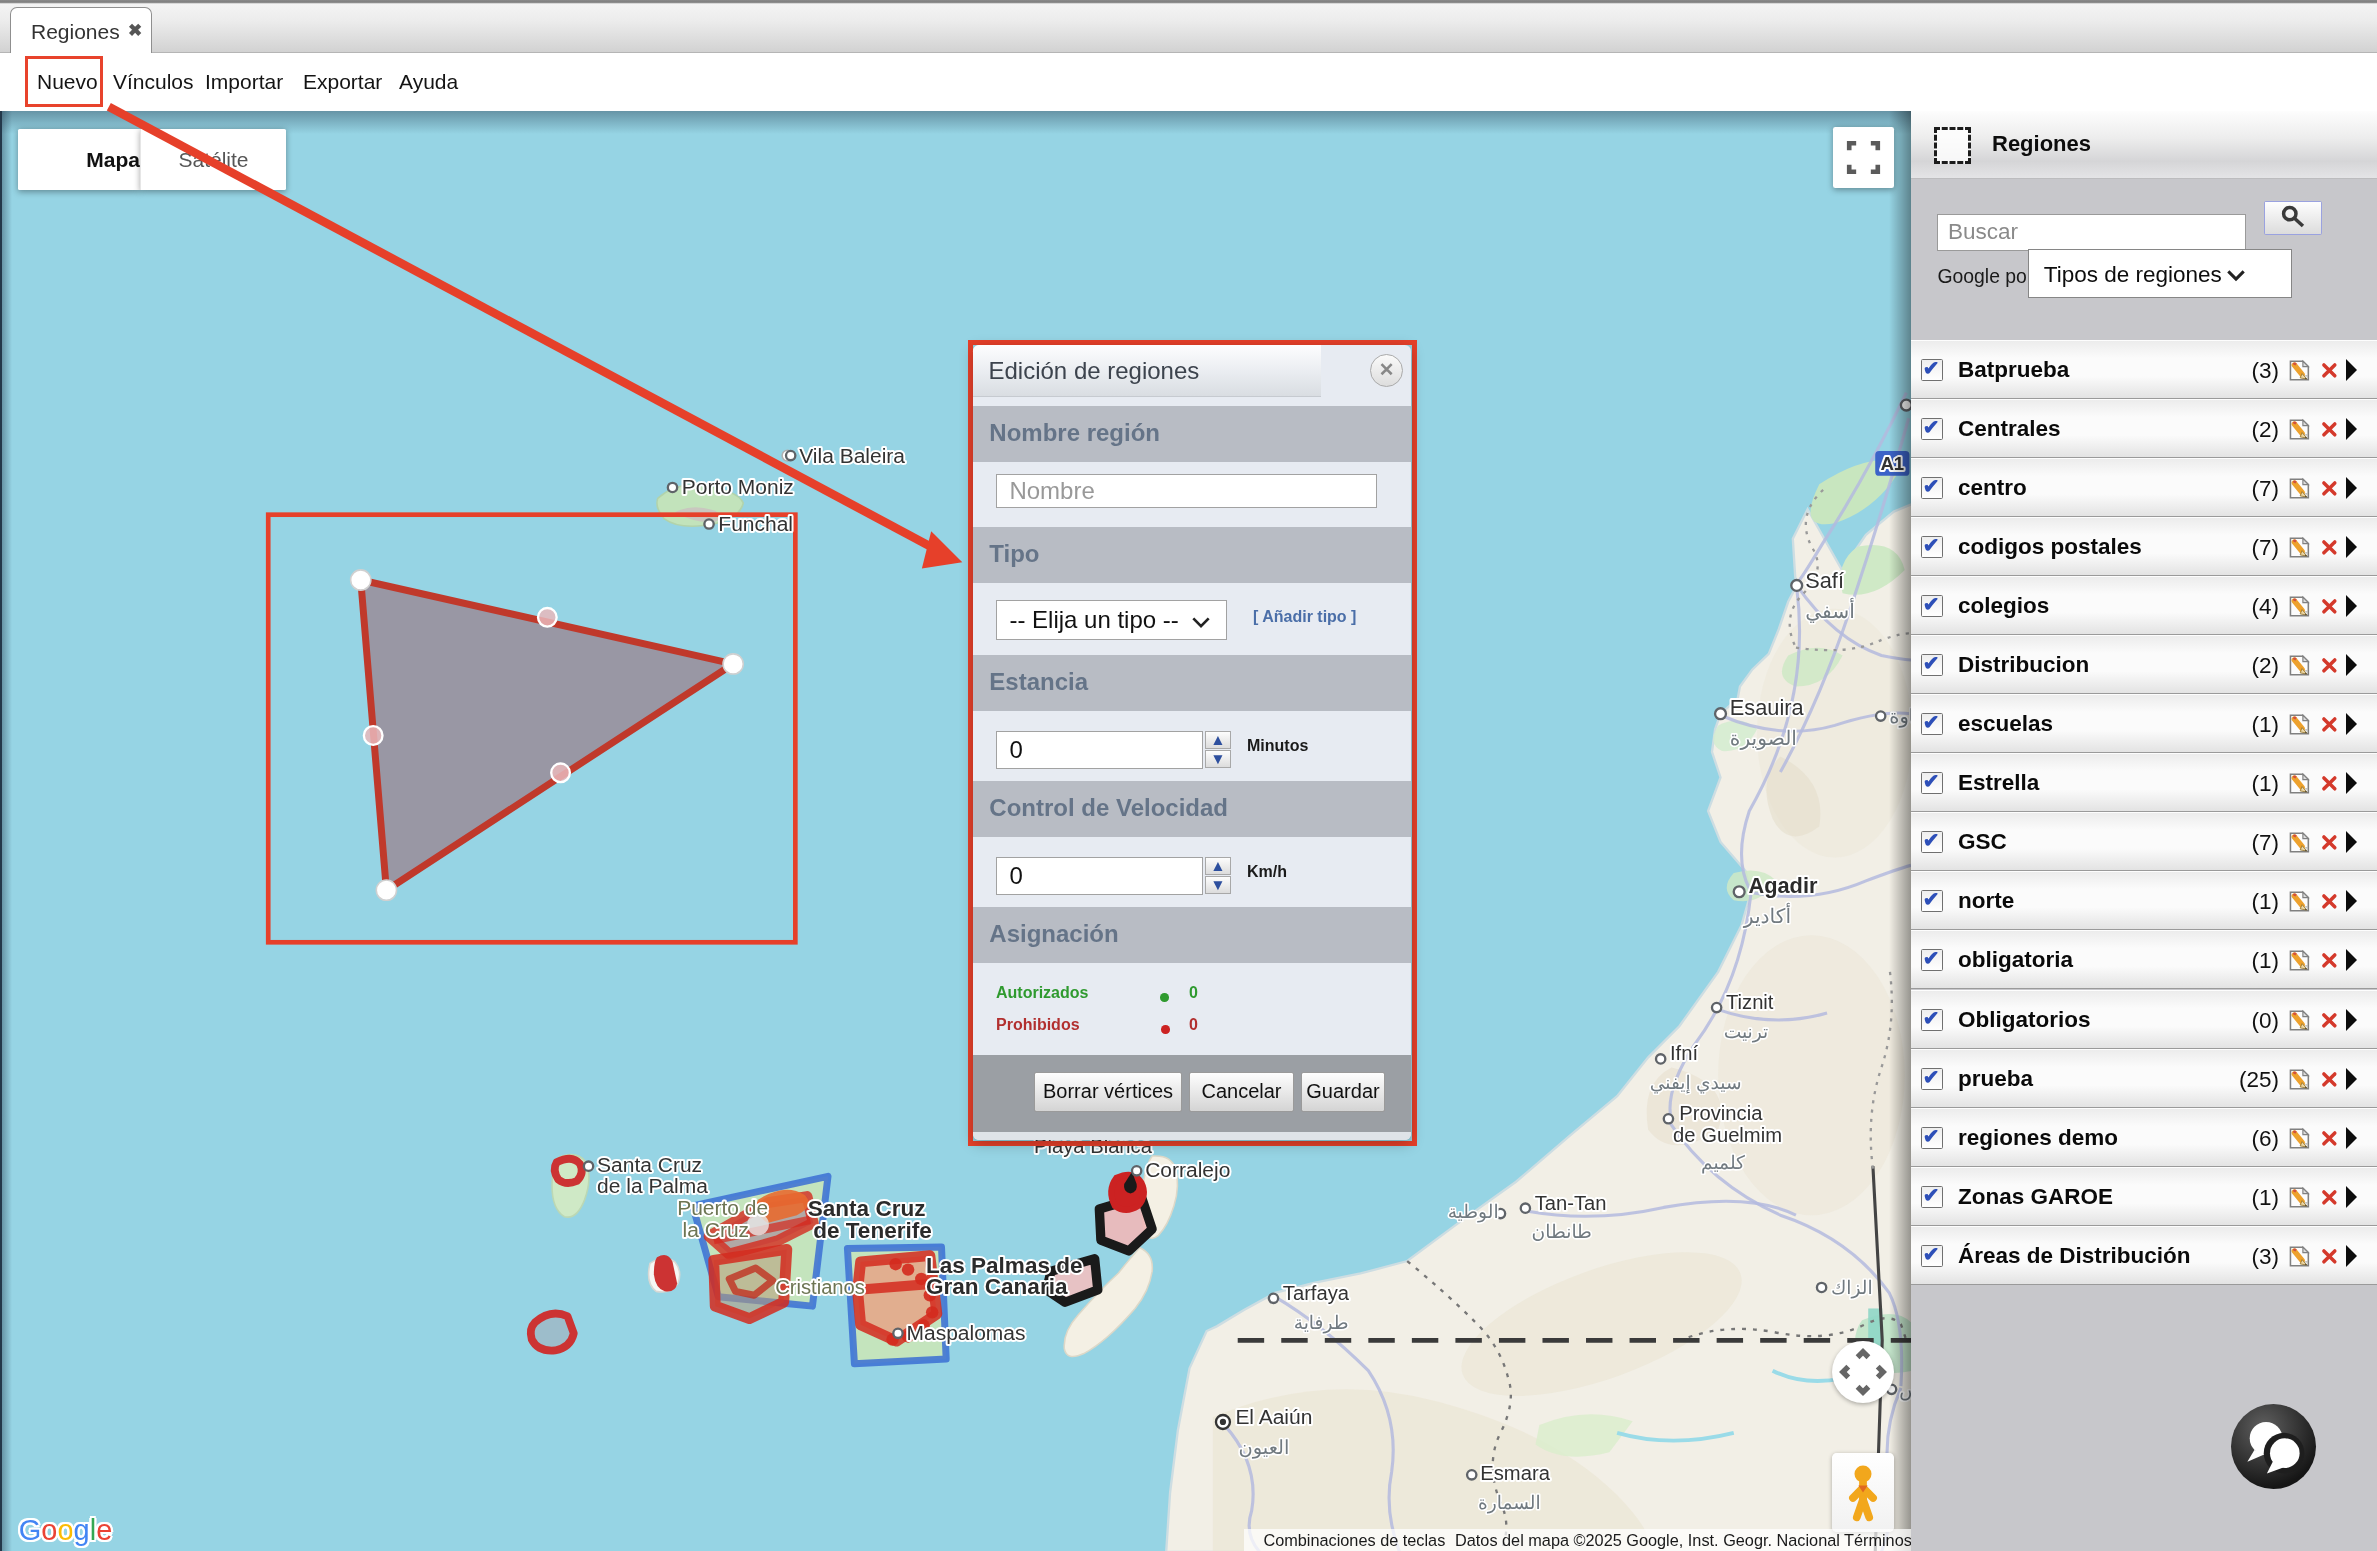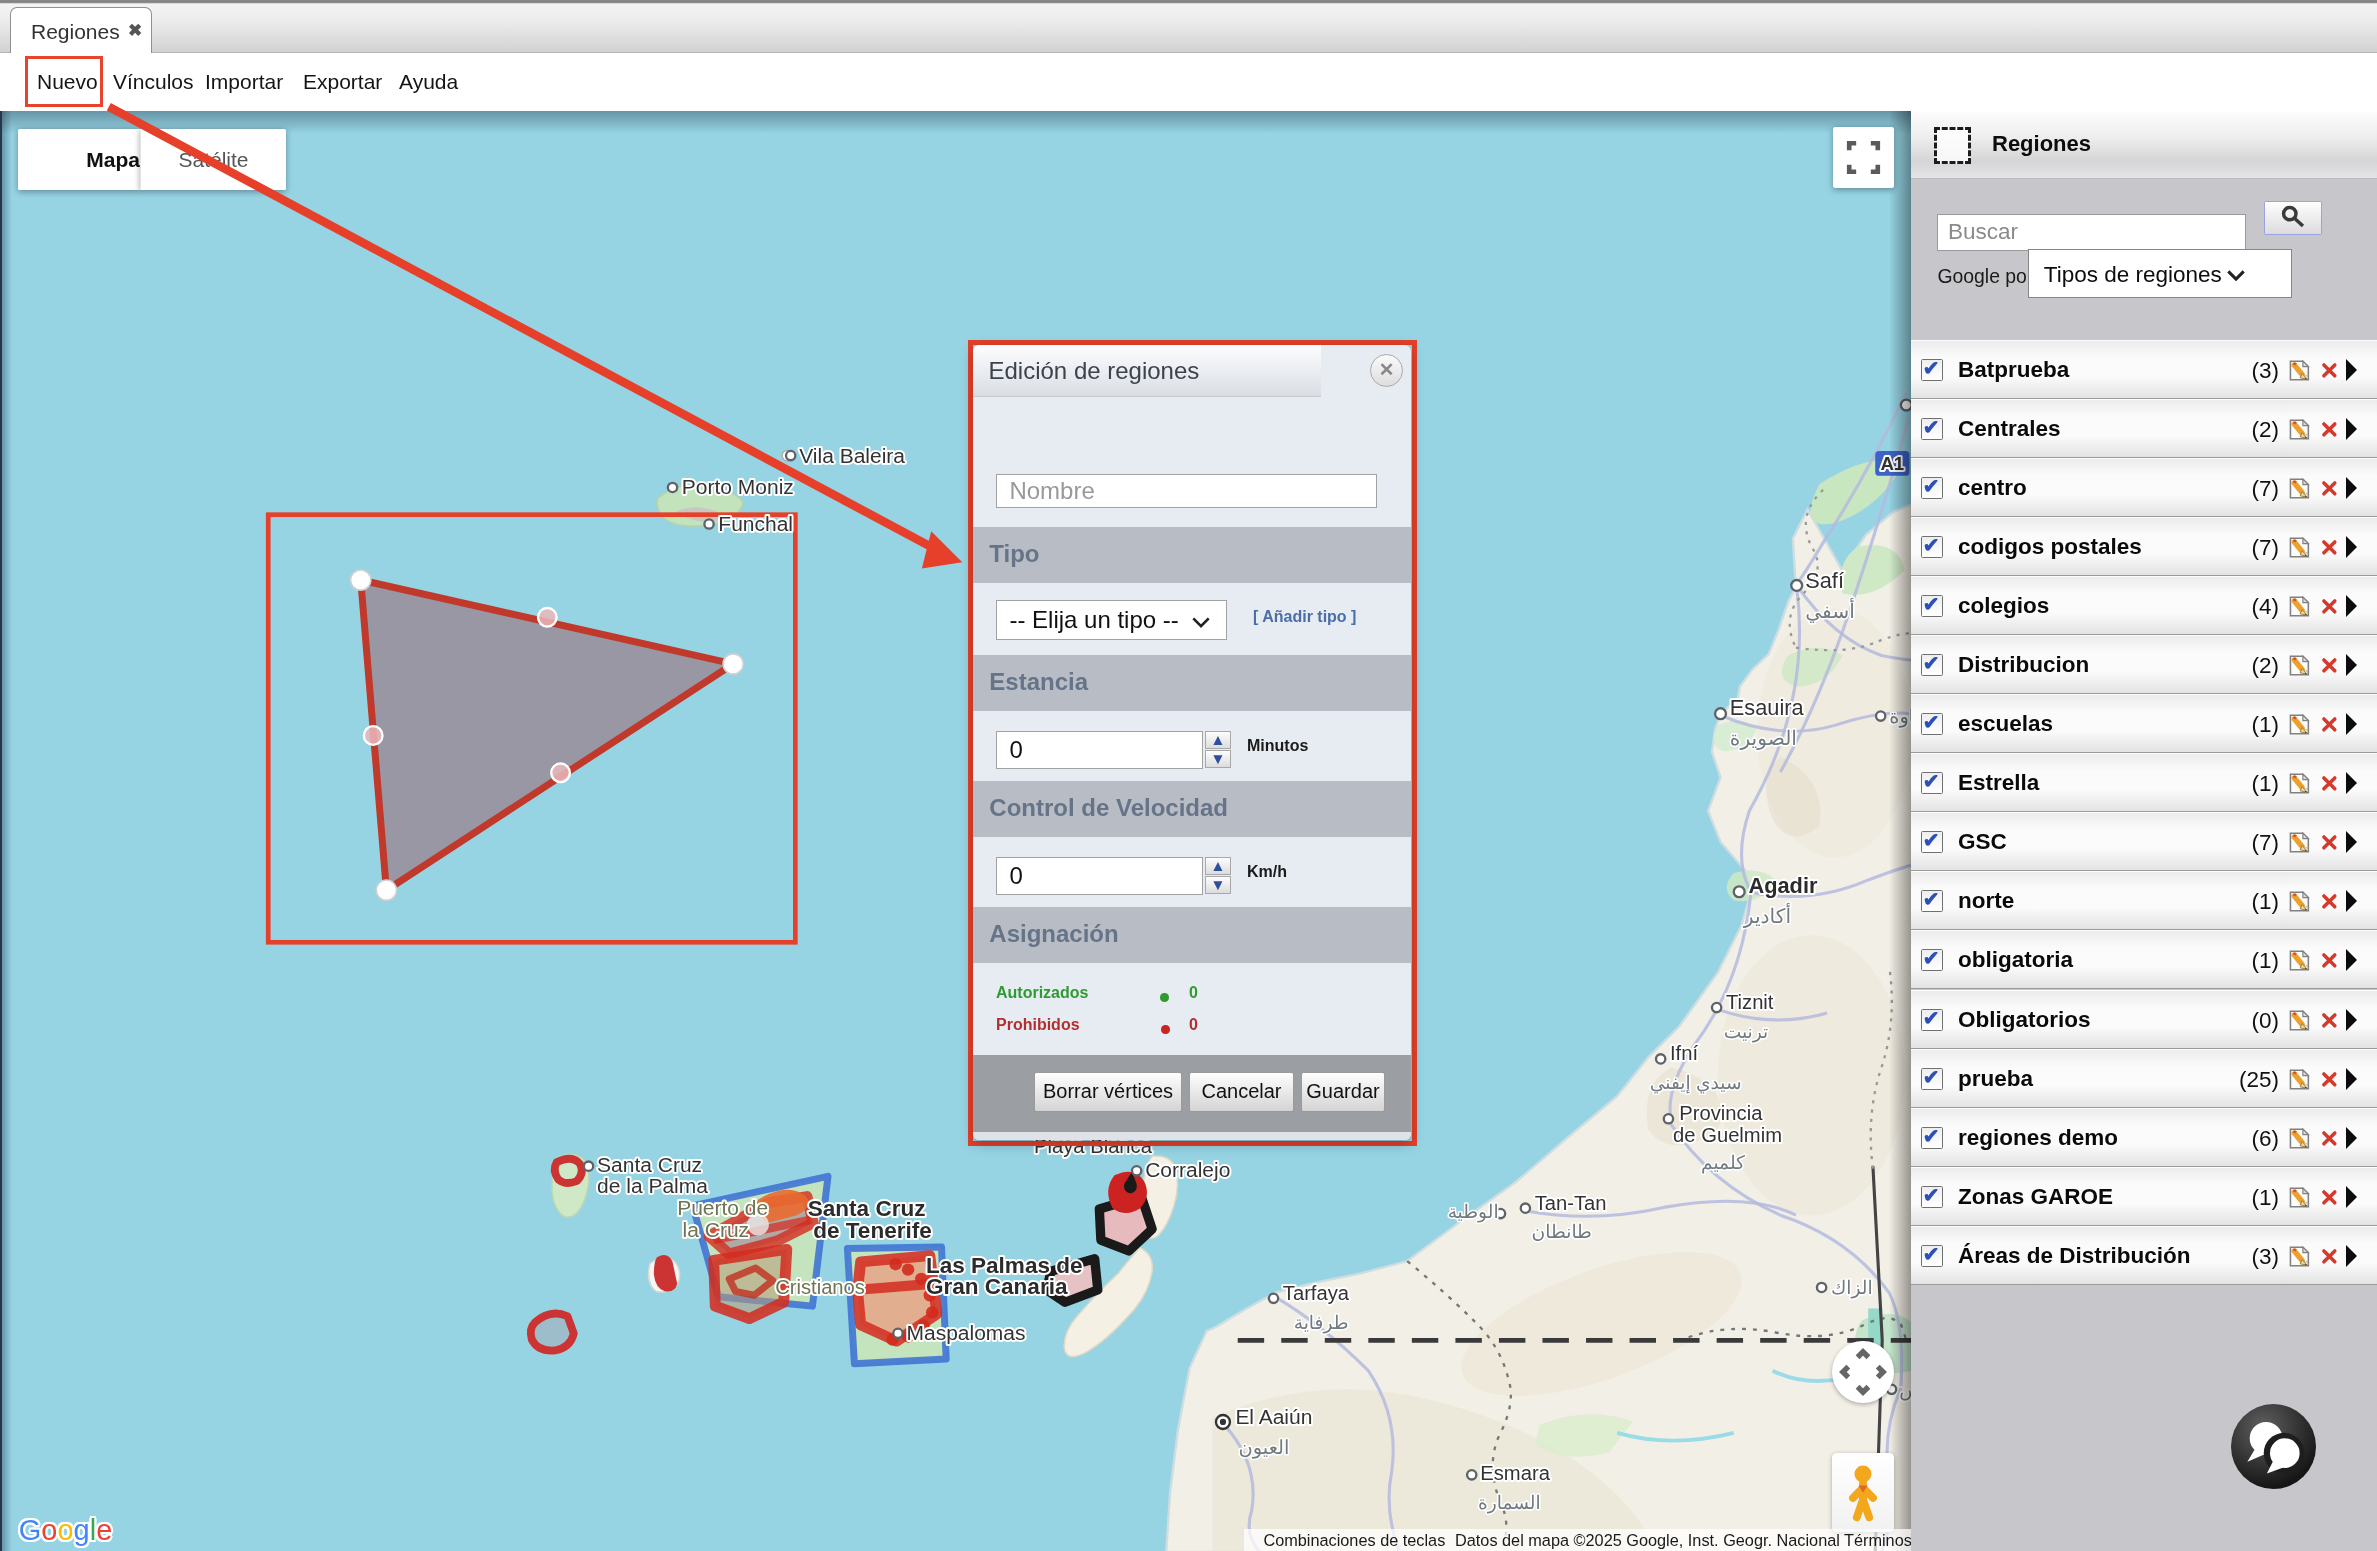--- a/index.html
+++ b/index.html
@@ -736,20 +736,23 @@
 <polygon points="54,73 46,89 68,81" fill="#fff"></polygon>
 </svg></div>
 </div>
 
 <div id="dialog">
     <div id="dlg">
 <div class="dtitle">
         <span>Edición de regiones</span>
       </div>
       <div class="dclose">✕</div>
+<div class="dbar" style="top:61px">
+        <span>Nombre región</span>
+      </div>
 <div class="dinput" style="left:23px; top:129px; width:381px; height:34px; line-height:31px;">Nombre</div>
 <div class="dbar" style="top:182px">
         <span>Tipo</span>
       </div>
 <div class="dinput" style="left:23px; top:255px; width:231px; height:40px; line-height:37px; color:#111;">-- Elija un tipo --
 <svg style="position:absolute;left:194px;top:14.8px" width="20" height="14" viewBox="0 0 26 18">
           <path d="M3 3 L13 13 L23 3" stroke="#222" stroke-width="3.5" fill="none"></path>
         </svg></div>
 <div class="dlabel" style="left:280px; top:263px; color:#4a6ea8;">[ Añadir tipo ]</div>
 <div class="dbar" style="top:310px">

